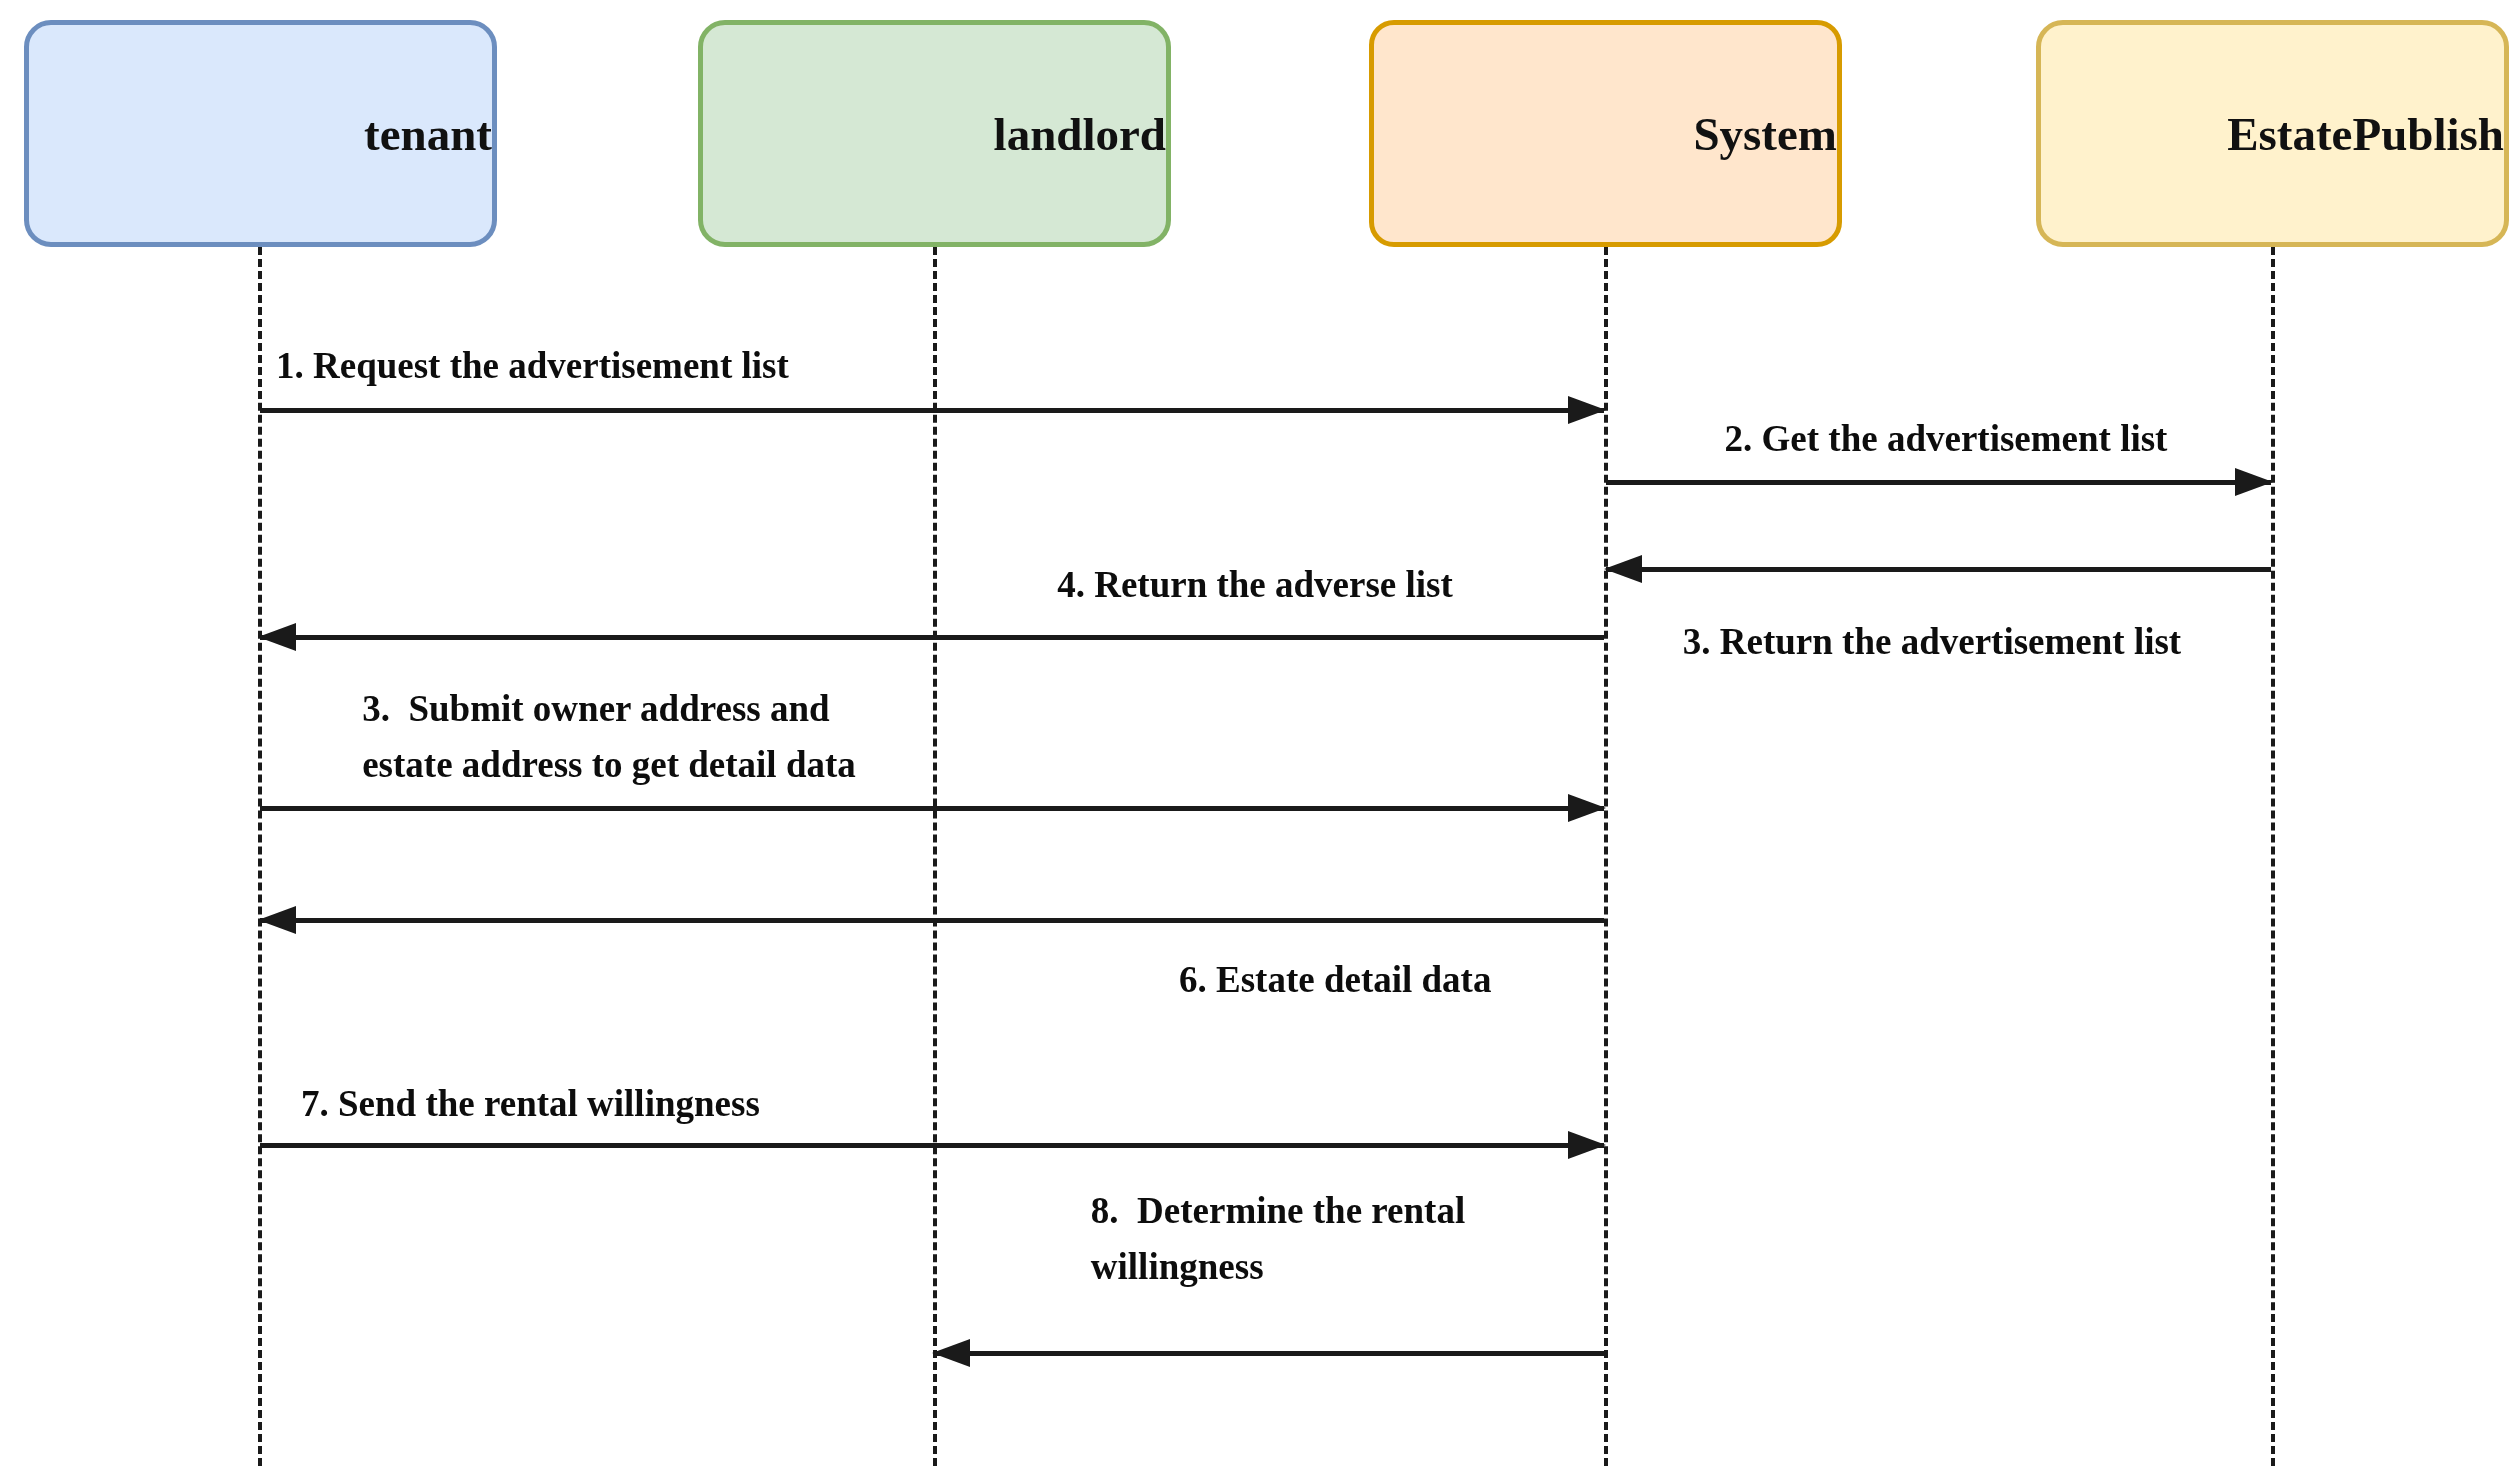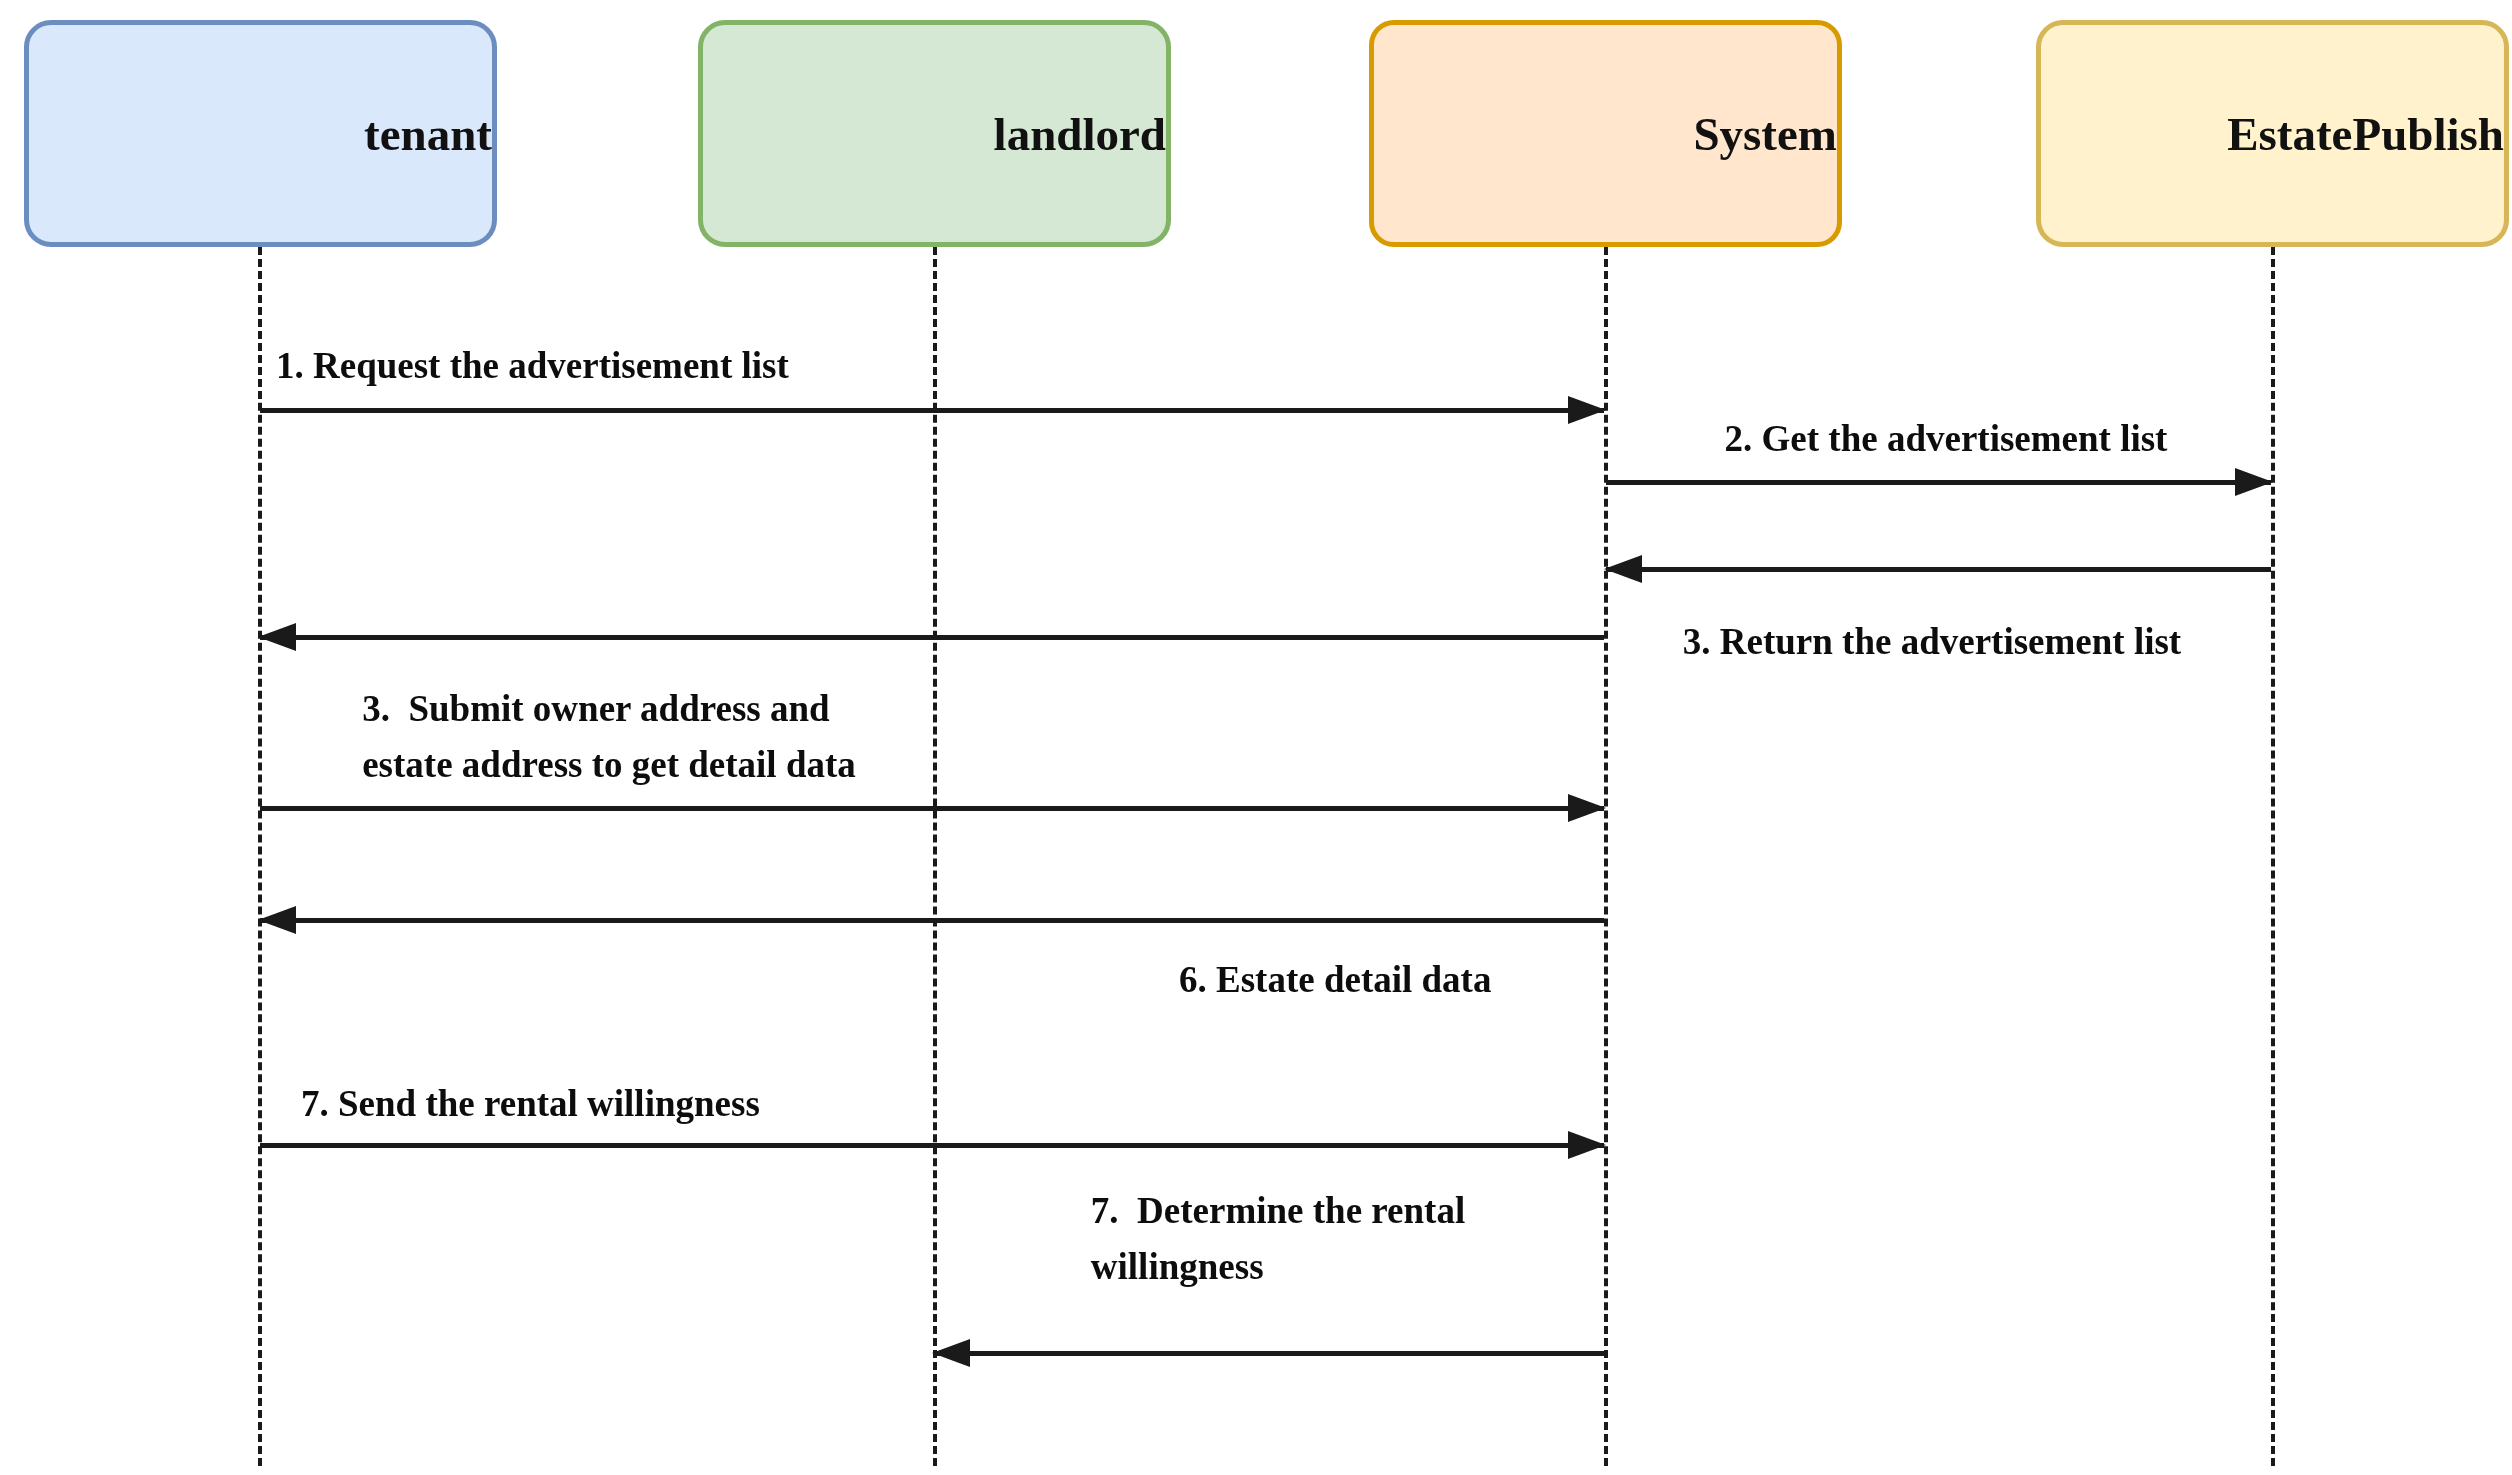--- a/index.html
+++ b/index.html
@@ -67,21 +67,22 @@
   <div class="arrow left" style="left:1606px; top:567px;  width:665px;"></div>
   <div class="arrow left" style="left:260px;  top:635px;  width:1344px;"></div>
   <div class="arrow right" style="left:260px;  top:806px;  width:1344px;"></div>
   <div class="arrow left" style="left:260px;  top:918px; width:1344px;"></div>
   <div class="arrow right" style="left:260px;  top:1143px; width:1344px;"></div>
   <div class="arrow left" style="left:934px; top:1351px; width:670px;"></div>
 
   <div class="msg" style="left:268px;  top:338px;">1. Request the advertisement list</div>
   <div class="msg center" style="left:1938px; top:411px;">2. Get the advertisement list</div>
   <div class="msg center" style="left:1924px; top:614px;">3. Return the advertisement list</div>
+  <div class="msg center" style="left:1247px; top:557px;">4. Return the adverse list</div>
   <div class="msg center" style="left:601px;  top:681px;">3.  Submit owner address and
 estate address to get detail data</div>
   <div class="msg" style="left:1171px; top:952px;">6. Estate detail data</div>
   <div class="msg" style="left:293px;  top:1076px;">7. Send the rental willingness</div>
-  <div class="msg center" style="left:1270px; top:1183px;">7.  Determine the rental
+  <div class="msg center" style="left:1270px; top:1183px;">8.  Determine the rental
 willingness</div>
 
 </div>
 
 
 </body></html>

